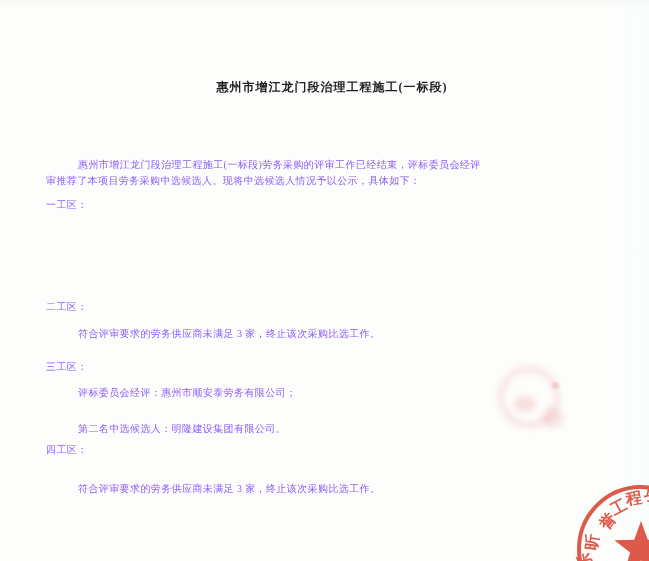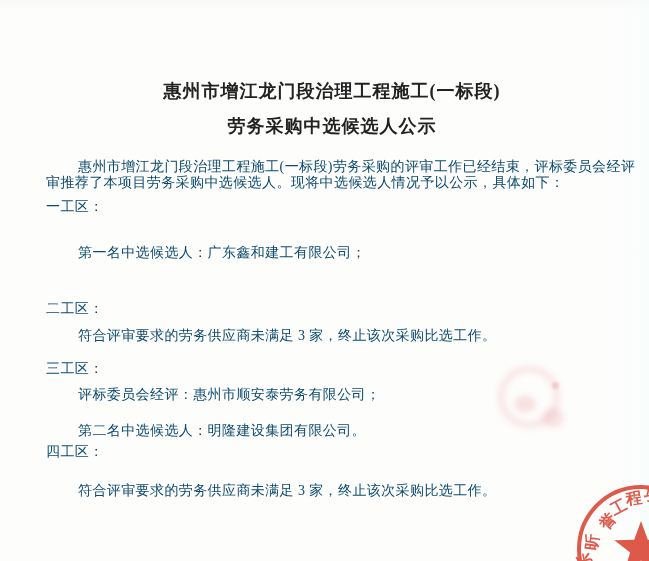--- a/index.html
+++ b/index.html
@@ -27,29 +27,29 @@
   .scan-edge-top {
     position: absolute;
     top: 0; left: 0;
     width: 100%; height: 10px;
     background: linear-gradient(to bottom, rgba(0,0,0,0.025), rgba(0,0,0,0));
     pointer-events: none;
   }
   .line {
     position: absolute;
     white-space: nowrap;
-    font-size: 14px;
+    font-size: 10px;
     letter-spacing: 0.4px;
-    color: #0c4a6e;
+    color: #8b5cf6;
   }
   .title {
     left: 0;
     right: 0;
     text-align: center;
-    font-size: 18px;
+    font-size: 12px;
     font-weight: 700;
     letter-spacing: 1px;
     color: #222;
     padding-left: 15px;
   }
   .heading { left: 46px; }
   .indent  { left: 78px; }
   
   .smudge {
     position: absolute;
@@ -95,27 +95,25 @@
 </style>
 </head>
 <body>
 
 <div class="page">
 
   <div class="scan-edge-top"></div>
   <div class="scan-edge-right"></div>
 
   <div class="line title" style="top:79px">惠州市增江龙门段治理工程施工(一标段)</div>
-  <div class="line title" style="top:114px">劳务采购中选候选人公示</div>
 
   <div class="line indent" style="top:158px">惠州市增江龙门段治理工程施工(一标段)劳务采购的评审工作已经结束，评标委员会经评</div>
   <div class="line heading" style="top:174px">审推荐了本项目劳务采购中选候选人。现将中选候选人情况予以公示，具体如下：</div>
 
   <div class="line heading" style="top:198px">一工区：</div>
-  <div class="line indent" style="top:244px">第一名中选候选人：广东鑫和建工有限公司；</div>
 
   <div class="line heading" style="top:300px">二工区：</div>
   <div class="line indent" style="top:327px">符合评审要求的劳务供应商未满足 3 家，终止该次采购比选工作。</div>
 
   <div class="line heading" style="top:360px">三工区：</div>
   <div class="line indent" style="top:386px">评标委员会经评：惠州市顺安泰劳务有限公司；</div>
   <div class="line indent" style="top:422px">第二名中选候选人：明隆建设集团有限公司。</div>
 
   <div class="line heading" style="top:443px">四工区：</div>
   <div class="line indent" style="top:482px">符合评审要求的劳务供应商未满足 3 家，终止该次采购比选工作。</div>

